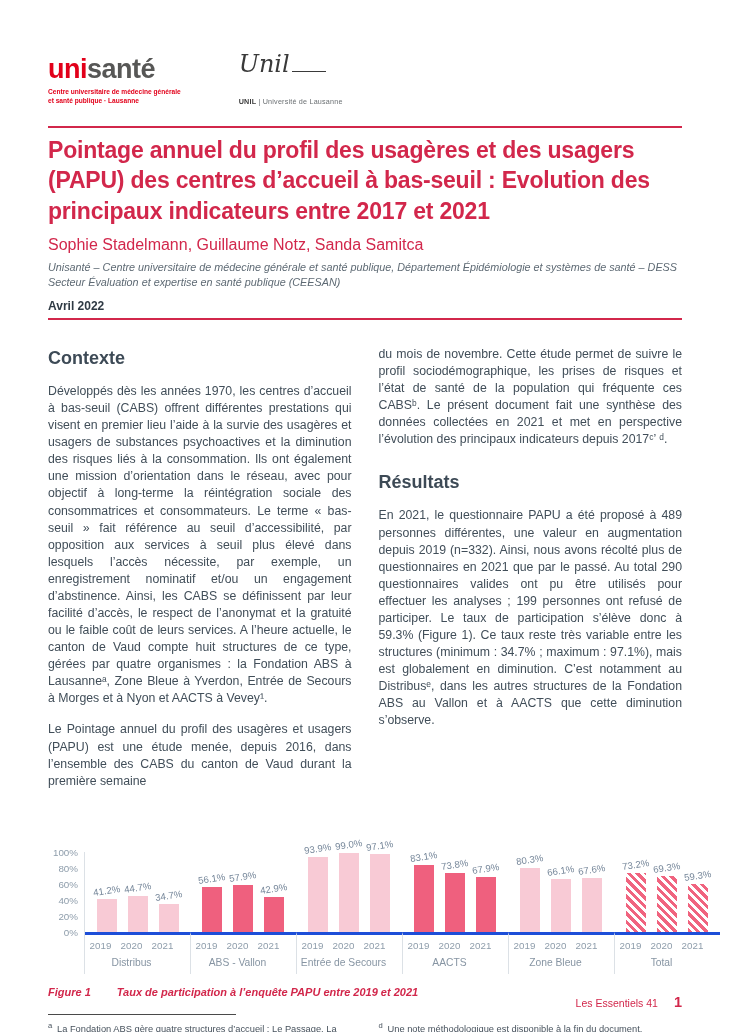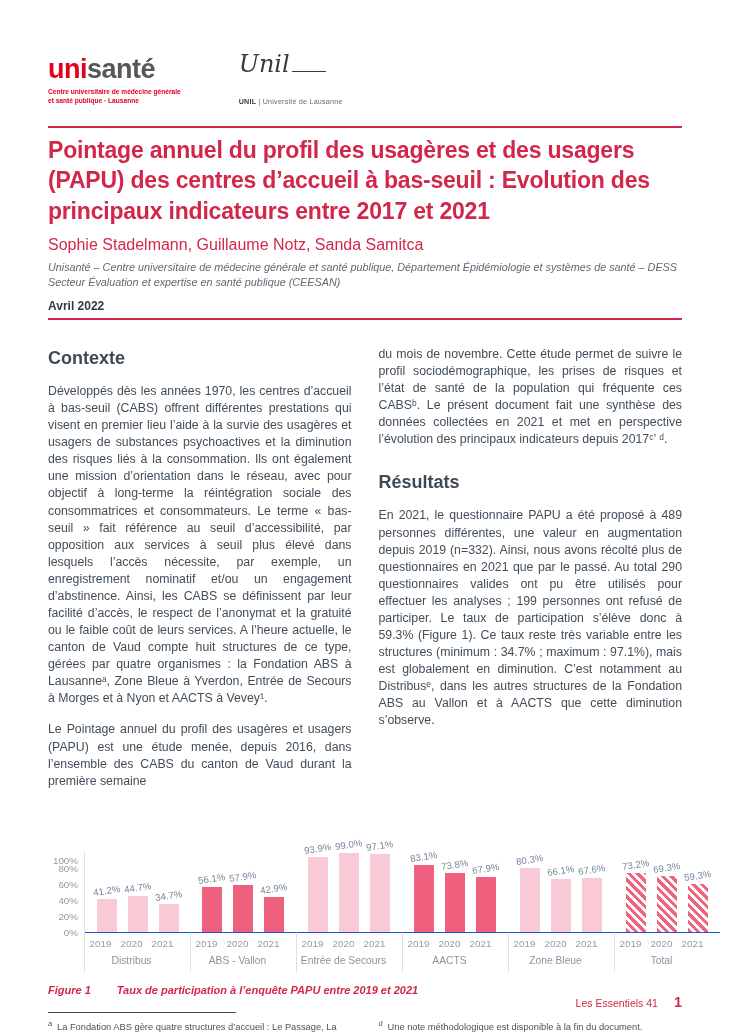--- a/index.html
+++ b/index.html
@@ -42,21 +42,21 @@
   .ytick { position:absolute; right:6px; transform:translateY(-50%); font-size:9.8px; color:#8e9dab; }
   .plot { flex:1; border-left:1px solid #dce1e6; display:flex; }
   .group { flex:1; display:flex; flex-direction:column; }
   .bars { height:80px; display:flex; justify-content:center; align-items:flex-end; }
   .bar-col { width:31px; display:flex; flex-direction:column; align-items:center; justify-content:flex-end; }
   .bar-value { font-size:9.6px; color:#76879a; white-space:nowrap; transform:rotate(-9deg); margin-bottom:3px; width:max-content; }
   .bar { width:20px; }
   .bar.light { background:#f8cad5; }
   .bar.dark { background:#ef607e; }
   .bar.hatched { background:repeating-linear-gradient(45deg,#f0647f 0px,#f0647f 3px,#ffffff 3px,#ffffff 6px); }
-  .label-zone { border-top:1px solid #1d4ed8; padding:5px 12px 6px 0; }
+  .label-zone { border-top:3px solid #1d4ed8; padding:5px 12px 6px 0; }
   .group + .group .label-zone { border-left:1px solid #dce1e6; }
   .years { display:flex; justify-content:center; }
   .year { width:31px; text-align:center; font-size:9.8px; color:#8e9dab; }
   .group-name { text-align:center; font-size:10.3px; color:#8795a3; margin-top:6px; }
   
   .fig-caption { margin-top:12px; font-size:11px; font-weight:bold; font-style:italic; color:#d2274b; }
   .fig-caption .fig-label { margin-right:26px; }
   .footnote-sep { width:188px; border-top:1.3px solid #4a4a4a; margin-top:16px; }
   .footnotes { display:flex; gap:27px; margin-top:8px; }
   .fn-col { width:303.5px; }
@@ -105,21 +105,21 @@
     </div>
     <div class="col">
       <p>du mois de novembre. Cette étude permet de suivre le profil sociodémographique, les prises de risques et l’état de santé de la population qui fréquente ces CABSᵇ. Le présent document fait une synthèse des données collectées en 2021 et met en perspective l’évolution des principaux indicateurs depuis 2017ᶜ’ ᵈ.</p>
       <h2 class="h2-resultats">Résultats</h2>
       <p>En 2021, le questionnaire PAPU a été proposé à 489 personnes différentes, une valeur en augmentation depuis 2019 (n=332). Ainsi, nous avons récolté plus de questionnaires en 2021 que par le passé. Au total 290 questionnaires valides ont pu être utilisés pour effectuer les analyses ; 199 personnes ont refusé de participer. Le taux de participation s’élève donc à 59.3% (Figure 1). Ce taux reste très variable entre les structures (minimum : 34.7% ; maximum : 97.1%), mais est globalement en diminution. C’est notamment au Distribusᵉ, dans les autres structures de la Fondation ABS au Vallon et à AACTS que cette diminution s’observe.</p>
     </div>
   </div>
 
   <div class="chart">
     <div class="y-axis">
-        <div class="ytick" style="top: 8px;">100%</div>
+        <div class="ytick" style="top: 0px;">100%</div>
         <div class="ytick" style="top: 16px;">80%</div>
         <div class="ytick" style="top: 32px;">60%</div>
         <div class="ytick" style="top: 48px;">40%</div>
         <div class="ytick" style="top: 64px;">20%</div>
         <div class="ytick" style="top: 80px;">0%</div>
       </div>
     <div class="plot">
         <div class="group">
           <div class="bars">
             <div class="bar-col">

